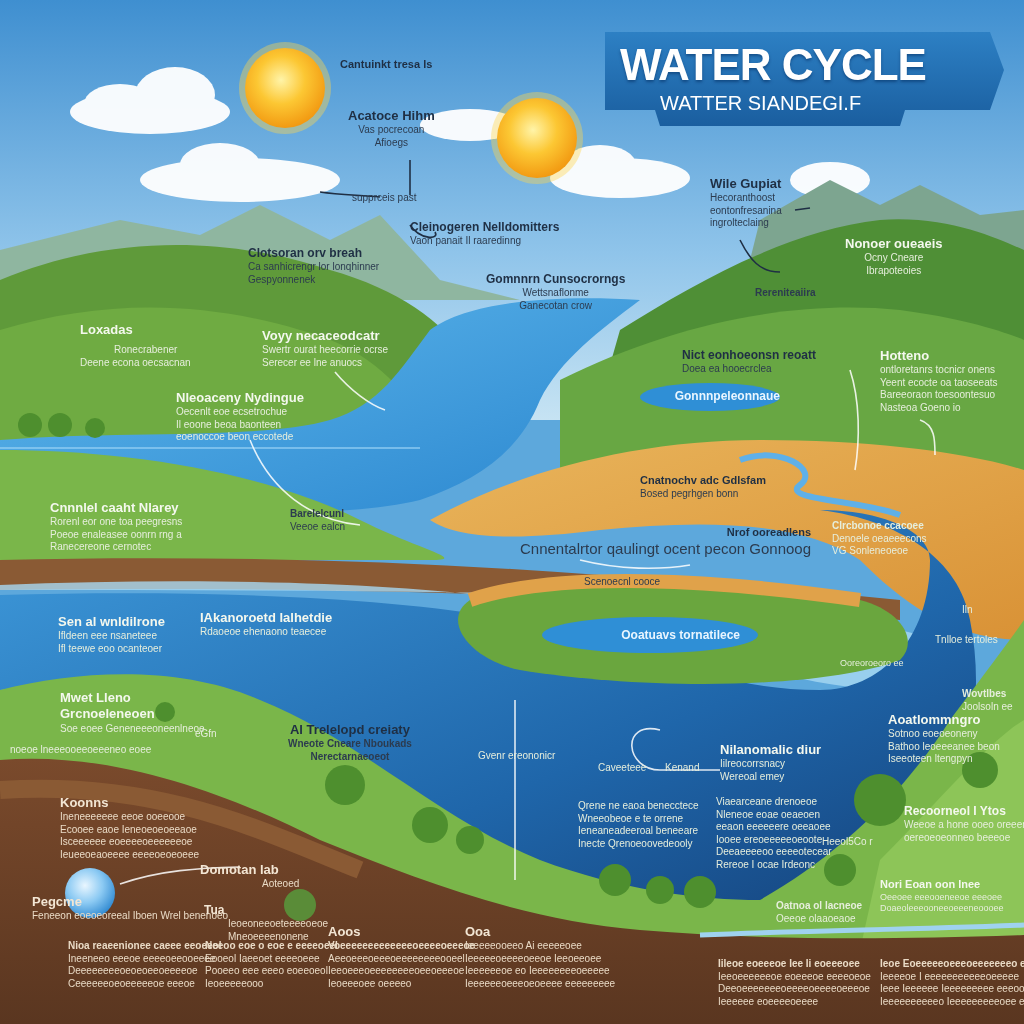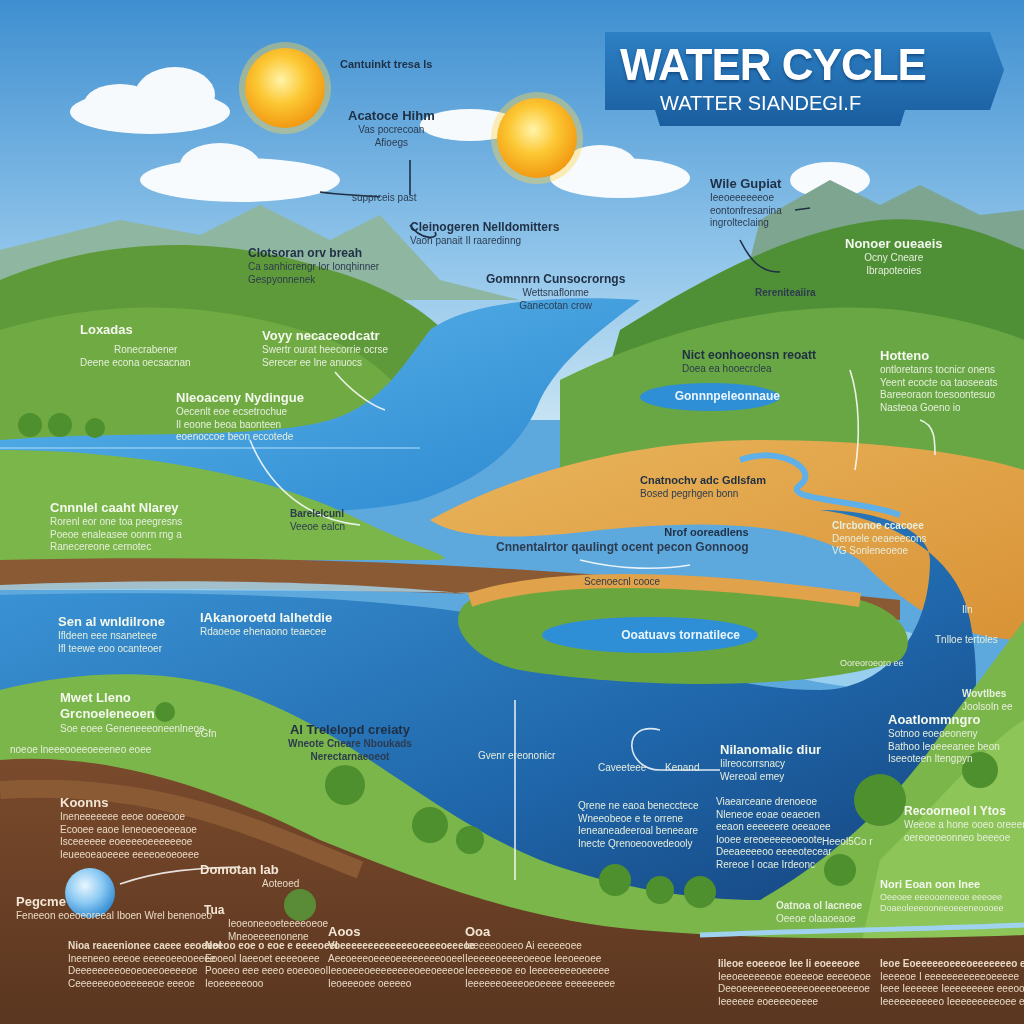--- a/index.html
+++ b/index.html
@@ -190,21 +190,21 @@
   <span class="s">Gespyonnenek</span>
 </div>
 <div class="lbl dark" style="left:486px;top:272px;text-align:center;">
   <span class="t" style="font-size:12px;">Gomnnrn Cunsocrorngs</span>
   <span class="s">Wettsnaflonme</span>
   <span class="s">Ganecotan crow</span>
 </div>
 
 <div class="lbl dark" style="left:710px;top:176px;">
   <span class="t">Wile Gupiat</span>
-  <span class="s">Ieeoeeeeeeoe</span>
+  <span class="s">Hecoranthoost</span>
   <span class="s">eontonfresanina</span>
   <span class="s">ingrolteclaing</span>
 </div>
 <div class="lbl light" style="left:845px;top:236px;text-align:center;">
   <span class="t">Nonoer oueaeis</span>
   <span class="s">Ocny Cneare</span>
   <span class="s">Ibrapoteoies</span>
 </div>
 <div class="lbl dark" style="left:755px;top:287px;">
   <span class="s" style="font-weight:bold;">Rereniteaiira</span>
@@ -247,21 +247,21 @@
 <div class="lbl dark" style="left:682px;top:348px;">
   <span class="t" style="font-size:12px;">Nict eonhoeonsn reoatt</span>
   <span class="s">Doea ea hooecrclea</span>
 </div>
 <div class="lbl dark" style="left:640px;top:474px;">
   <span class="t" style="font-size:11px;">Cnatnochv adc Gdlsfam</span>
   <span class="s">Bosed pegrhgen bonn</span>
 </div>
 <div class="lbl dark" style="left:496px;top:526px;text-align:right;">
   <span class="t" style="font-size:11px;">Nrof ooreadlens</span>
-  <span class="s" style="font-size:12px;font-weight:bold;">Cnnentalrtor qaulingt ocent pecon Gonnoog</span>
+  <span class="s" style="font-size:15px;font-weight:normal;margin-left:24px;">Cnnentalrtor qaulingt ocent pecon Gonnoog</span>
 </div>
 <div class="lbl dark" style="left:584px;top:576px;">
   <span class="s">Scenoecnl cooce</span>
 </div>
 
 <div class="lake-label" style="left:640px;top:389px;width:140px;">Gonnnpeleonnaue</div>
 <div class="lake-label" style="left:560px;top:628px;width:180px;">Ooatuavs tornatilece</div>
 
 <div class="lbl light" style="left:58px;top:614px;">
   <span class="t">Sen al wnldilrone</span>
@@ -363,21 +363,21 @@
   <span class="t">Koonns</span>
   <span class="s">Ineneeeeeee eeoe ooeeooe</span>
   <span class="s">Ecooee eaoe Ieneoeoeoeeaoe</span>
   <span class="s">Isceeeeee eoeeeeoeeeeeeoe</span>
   <span class="s">Ieueeoeaoeeee eeeeoeoeoeee</span>
 </div>
 <div class="lbl brown" style="left:200px;top:862px;">
   <span class="t">Domotan lab</span>
   <span class="s" style="padding-left:62px;">Aoteoed</span>
 </div>
-<div class="lbl brown" style="left:16px;top:894px;">
+<div class="lbl brown" style="left:32px;top:894px;">
   <span class="t">Pegcme</span>
   <span class="s">Feneeon eoeoeoreeal Iboen Wrel benenoeo</span>
 </div>
 <div class="lbl brown" style="left:204px;top:903px;">
   <span class="t" style="font-size:12px;">Tua</span>
   <span class="s" style="padding-left:24px;">Ieoeoneeoeteeeeoeoe</span>
   <span class="s" style="padding-left:24px;">Mneoeeeenonene</span>
 </div>
 
 <div class="lbl brown" style="left:68px;top:940px;">

